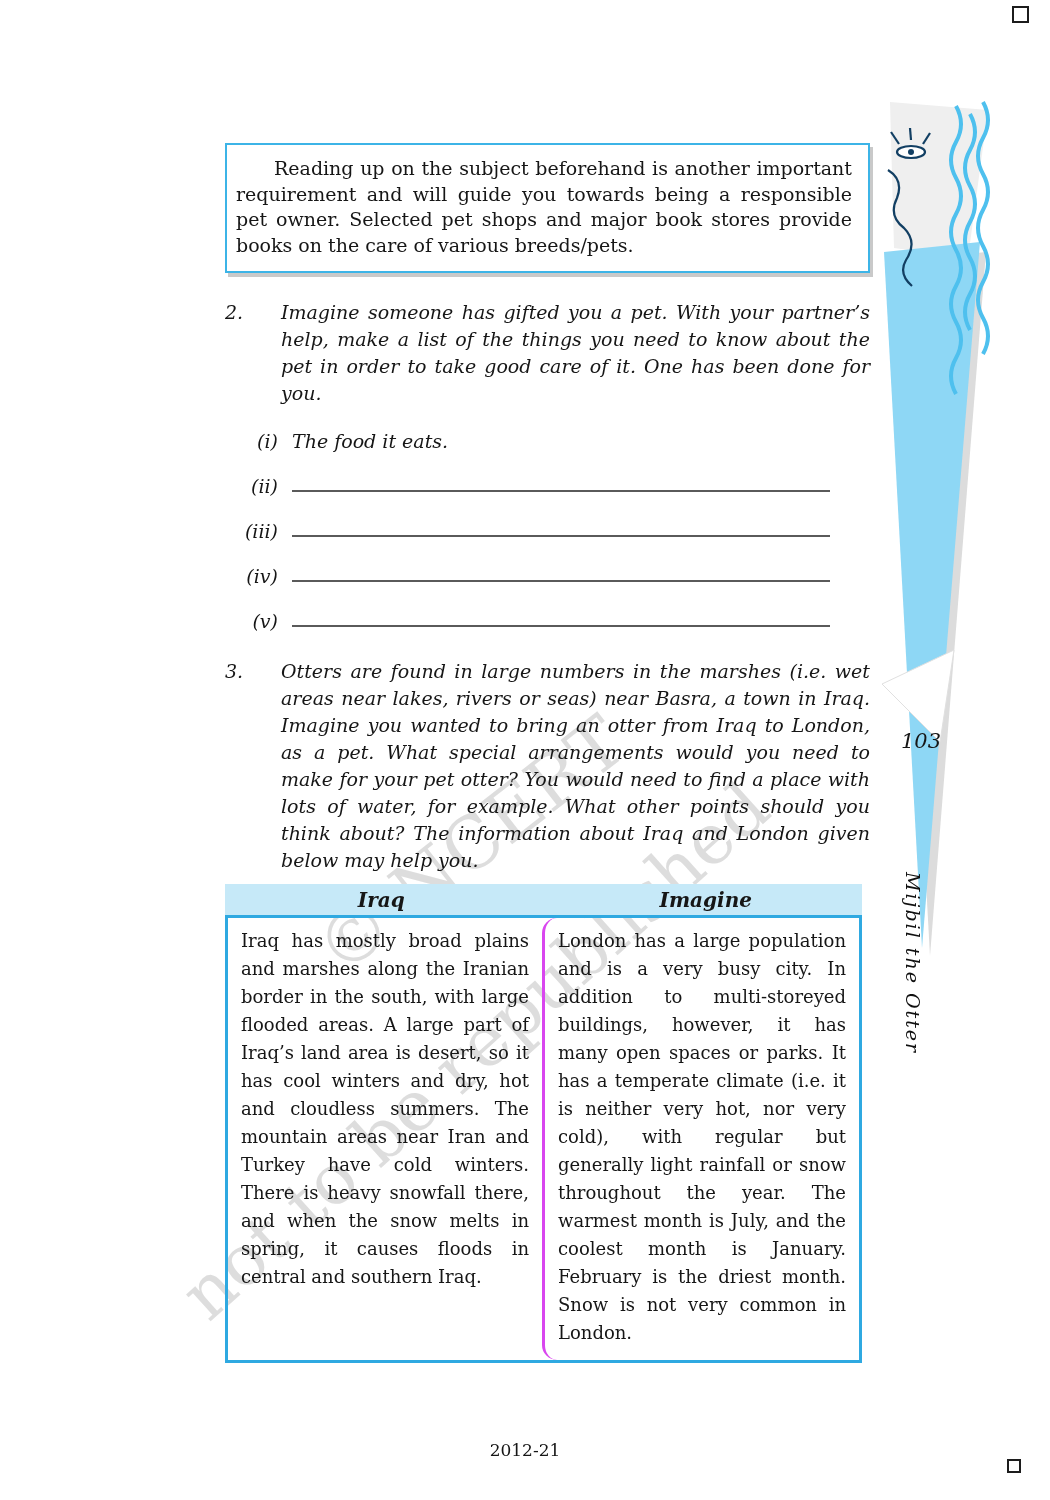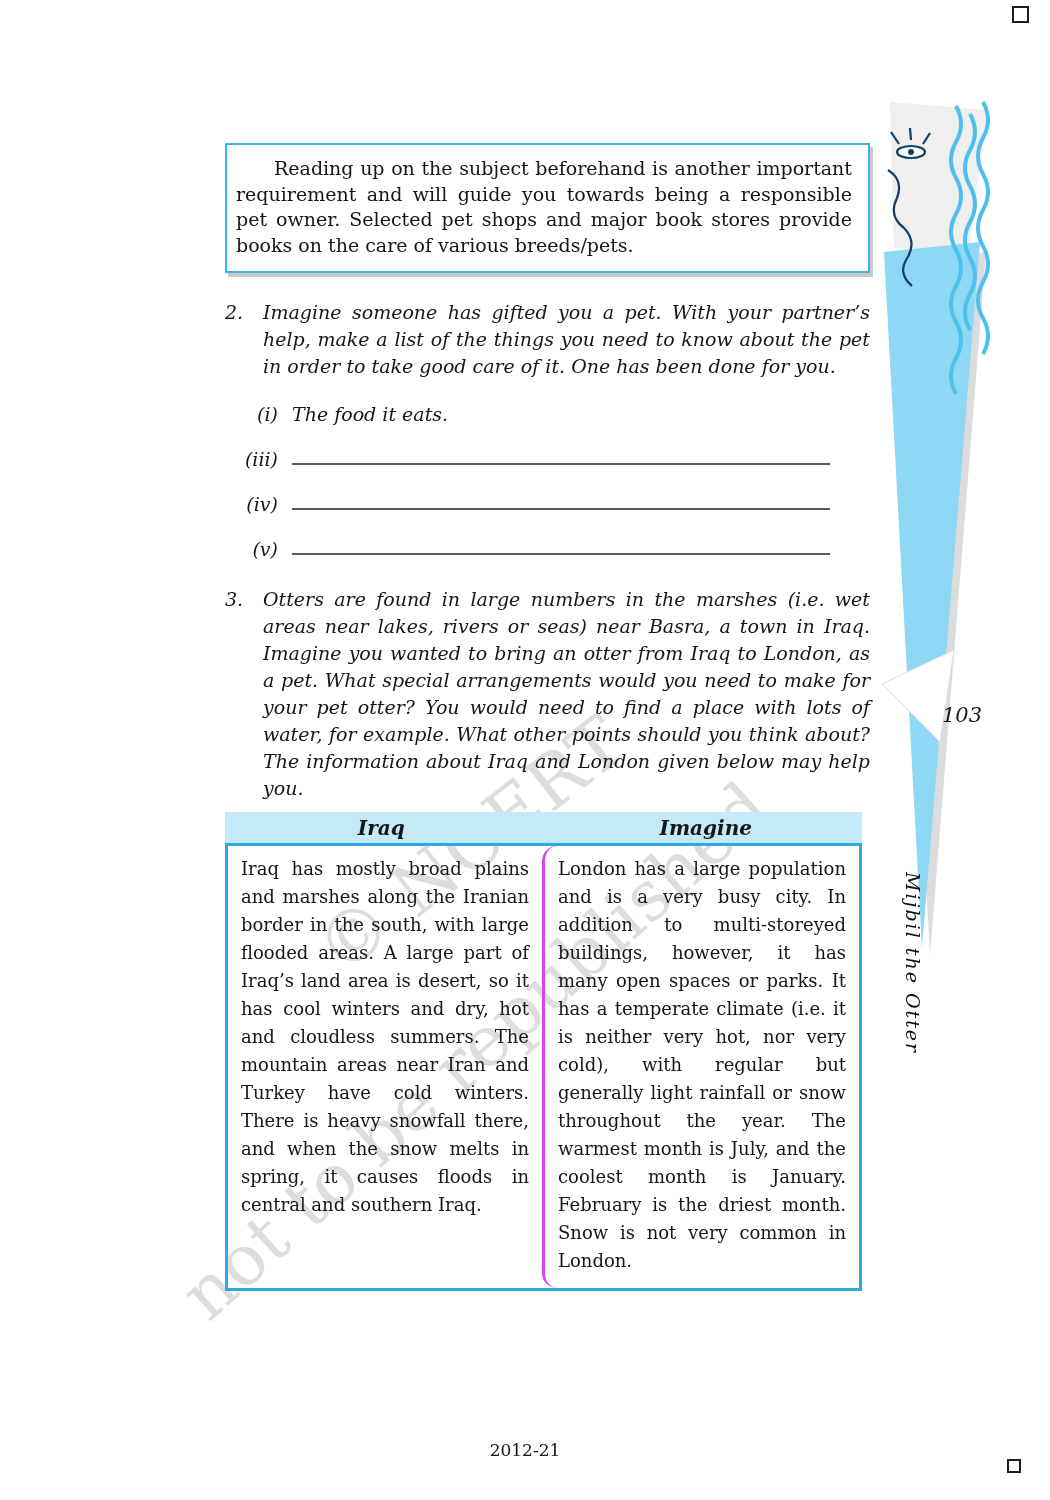--- a/index.html
+++ b/index.html
@@ -31,41 +31,41 @@
     box-shadow:3px 4px 0 #c9c9c9;
     padding:11px 16px 13px 9px;
     font-size:19px; line-height:25.5px;
     text-align:justify;
     background:transparent;
   }
   .intro-box p { text-indent:38px; }
 
   .q { display:flex; margin-top:26px; font-style:italic; font-size:19px; line-height:27px; }
   .qnum { flex:0 0 38px; }
-  .qtext { flex:1; text-align:justify; }
+  .qtext { flex:1; text-align:justify;margin-left:18px; }
 
   .fills { margin-top:12px; }
   .fill-item { display:flex; align-items:flex-end; margin-top:18px; height:27px; font-style:italic; font-size:19px; }
   .fill-label { flex:0 0 67px; text-align:right; padding-right:14px; }
   .fill-text { padding-left:0; }
   .fill-line { flex:1; margin-right:40px; margin-bottom:5px; border-bottom:2px solid #5a5a5a; }
 
   
   .otter-table { margin-top:10px; width:637px; }
   .t-head { display:flex; height:31px; align-items:center; background:#c6e9f8;gap:12px; }
   .t-head .th { flex:1; text-align:center; font-weight:bold; font-style:italic; font-size:20px; }
   .t-body { display:flex; border:3px solid #2fa9e1; }
   .t-cell { flex:1; padding:9px 13px 13px 13px; font-size:18px; line-height:28px; text-align:justify; min-height:398px; background:transparent;border-radius:15px; }
   .t-cell + .t-cell { border-left:3px solid #d946ef; }
 
   
   .artwork { position:absolute; left:870px; top:90px; z-index:2; }
   .page-num {
-    position:absolute; left:901px; top:703px; width:46px; z-index:3;
-    font-style:italic; font-size:21px; text-align:right;margin-left:35px;
+    position:absolute; left:901px; top:729px; width:46px; z-index:3;
+    font-style:italic; font-size:21px; text-align:left;
   }
   .side-title {
     position:absolute; left:902px; top:872px; height:185px; z-index:3;
     writing-mode:vertical-rl;
     font-style:italic; font-size:19px; letter-spacing:2px;
     color:#101010;
   }
 
   
   .corner { position:absolute; border:2px solid #1c1c1c; background:#ffffff; z-index:4; }
@@ -87,20 +87,24 @@
 
   <div class="q">
     <span class="qnum">2.</span>
     <span class="qtext">Imagine someone has gifted you a pet. With your partner’s help, make a list of the things you need to know about the pet in order to take good care of it. One has been done for you.</span>
   </div>
 
   <div class="fills">
     <div class="fill-item">
       <span class="fill-label">(i)</span>
       <span class="fill-text">The food it eats.</span>
+    </div>
+    <div class="fill-item">
+      <span class="fill-label">(ii)</span>
+      <span class="fill-line"></span>
     </div>
     <div class="fill-item">
       <span class="fill-label">(iii)</span>
       <span class="fill-line"></span>
     </div>
     <div class="fill-item">
       <span class="fill-label">(iv)</span>
       <span class="fill-line"></span>
     </div>
     <div class="fill-item">

